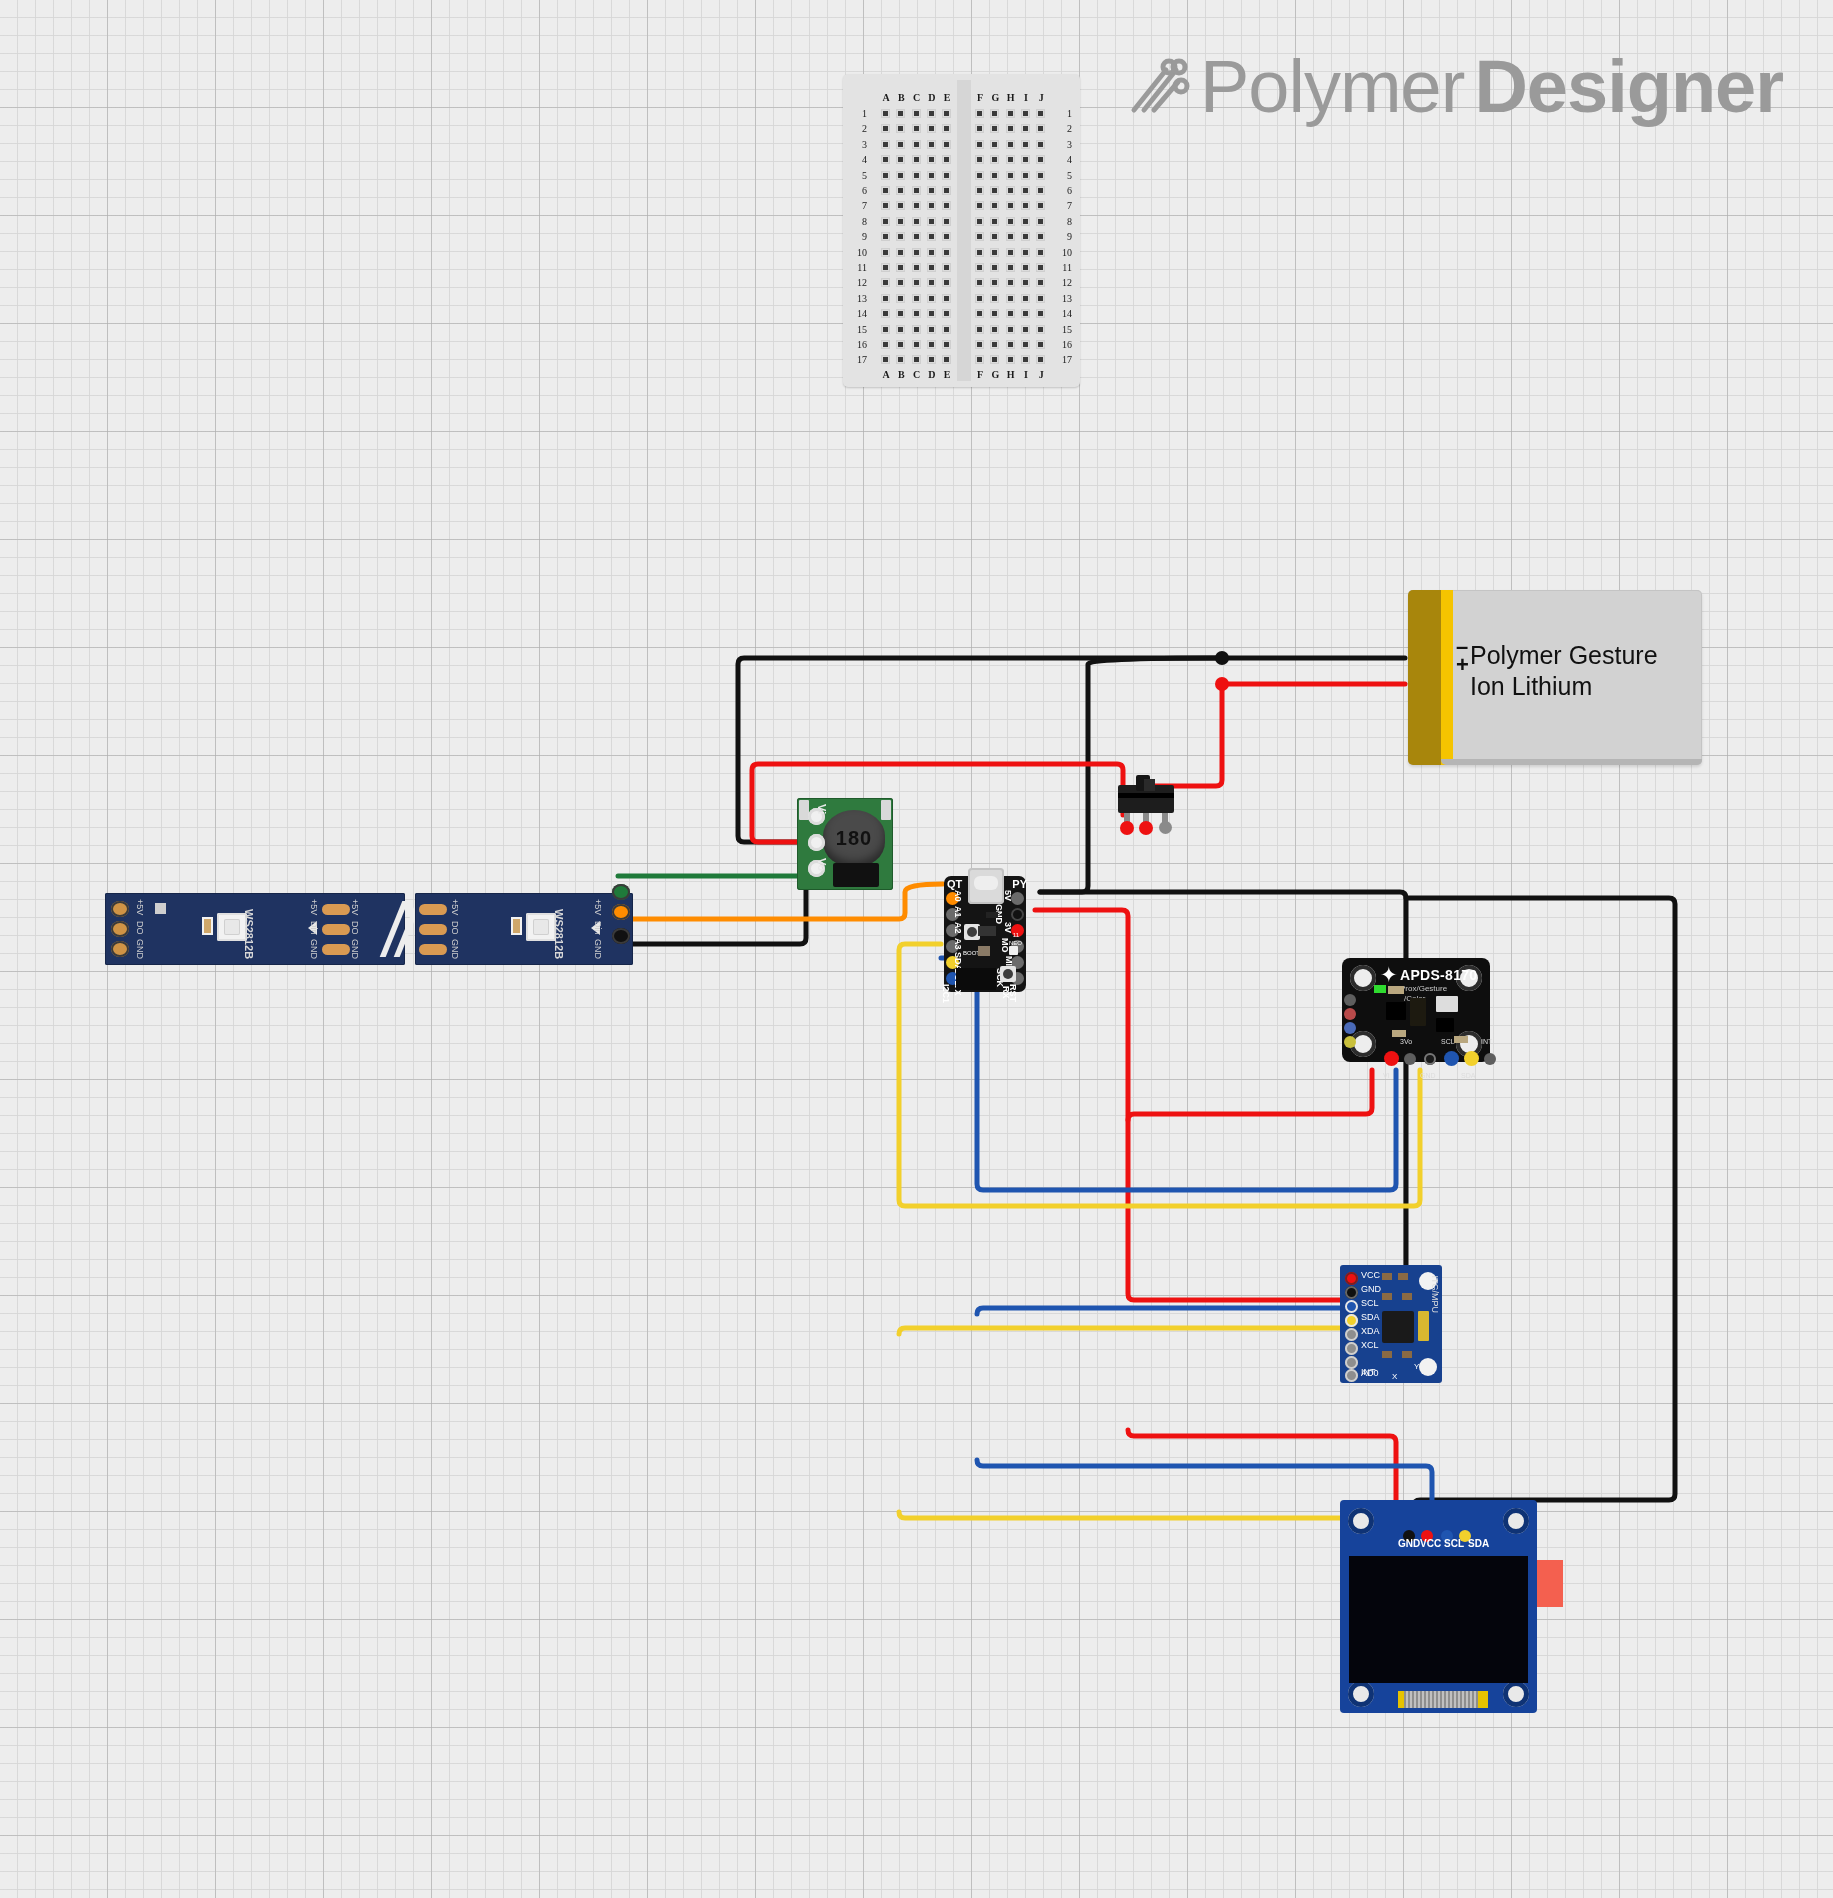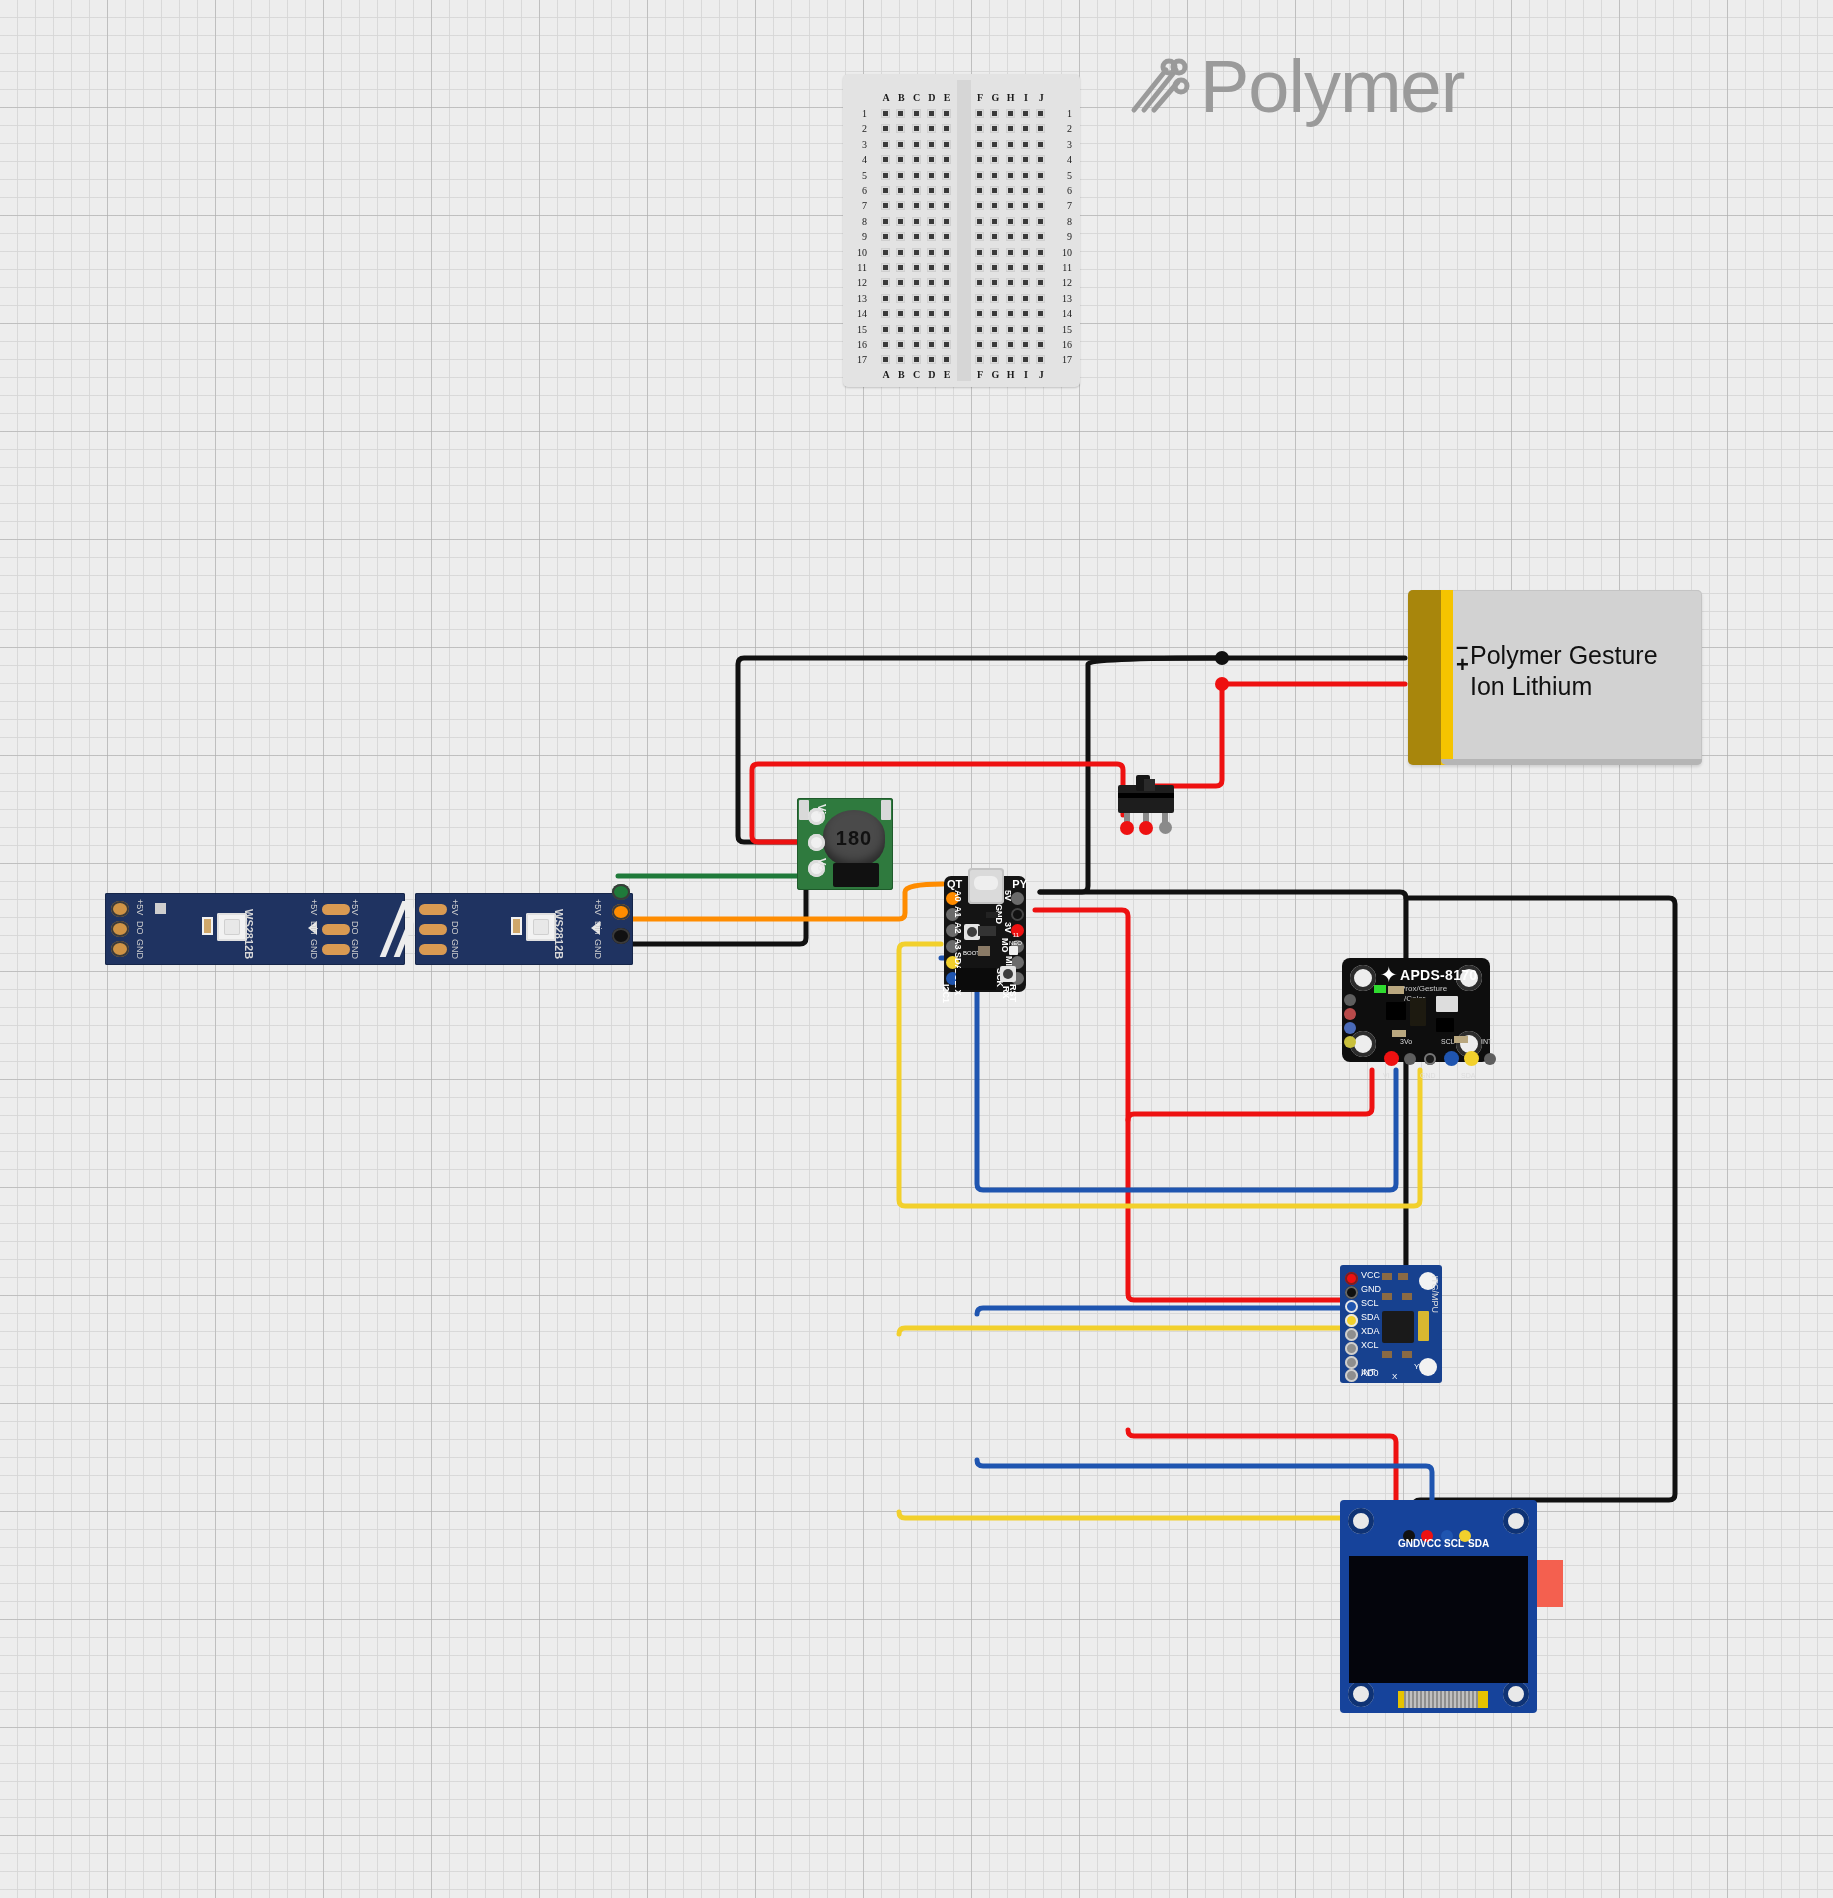--- a/index.html
+++ b/index.html
@@ -203,20 +203,21 @@
     <g stroke="#9a9a9a" stroke-width="5" fill="none" stroke-linecap="round">
       <line x1="6" y1="54" x2="38" y2="14"></line>
       <line x1="16" y1="54" x2="48" y2="14"></line>
       <line x1="26" y1="54" x2="50" y2="26"></line>
       <circle cx="41" cy="11" r="6"></circle>
       <circle cx="51" cy="11" r="6"></circle>
       <circle cx="53" cy="30" r="6"></circle>
     </g>
   </svg>
   <span class="word">Polymer</span>
+  <span class="word b">Designer</span>
 </div>
 
 <div id="breadboard">
   <div class="chan"></div>
   <div id="bb-build">
       <div class="colhdr" style="left: 36px; top: 18px;">A</div>
       <div class="colhdr" style="left: 36px; top: 294.8px;">A</div>
       <div class="colhdr" style="left: 51.3px; top: 18px;">B</div>
       <div class="colhdr" style="left: 51.3px; top: 294.8px;">B</div>
       <div class="colhdr" style="left: 66.6px; top: 18px;">C</div>

